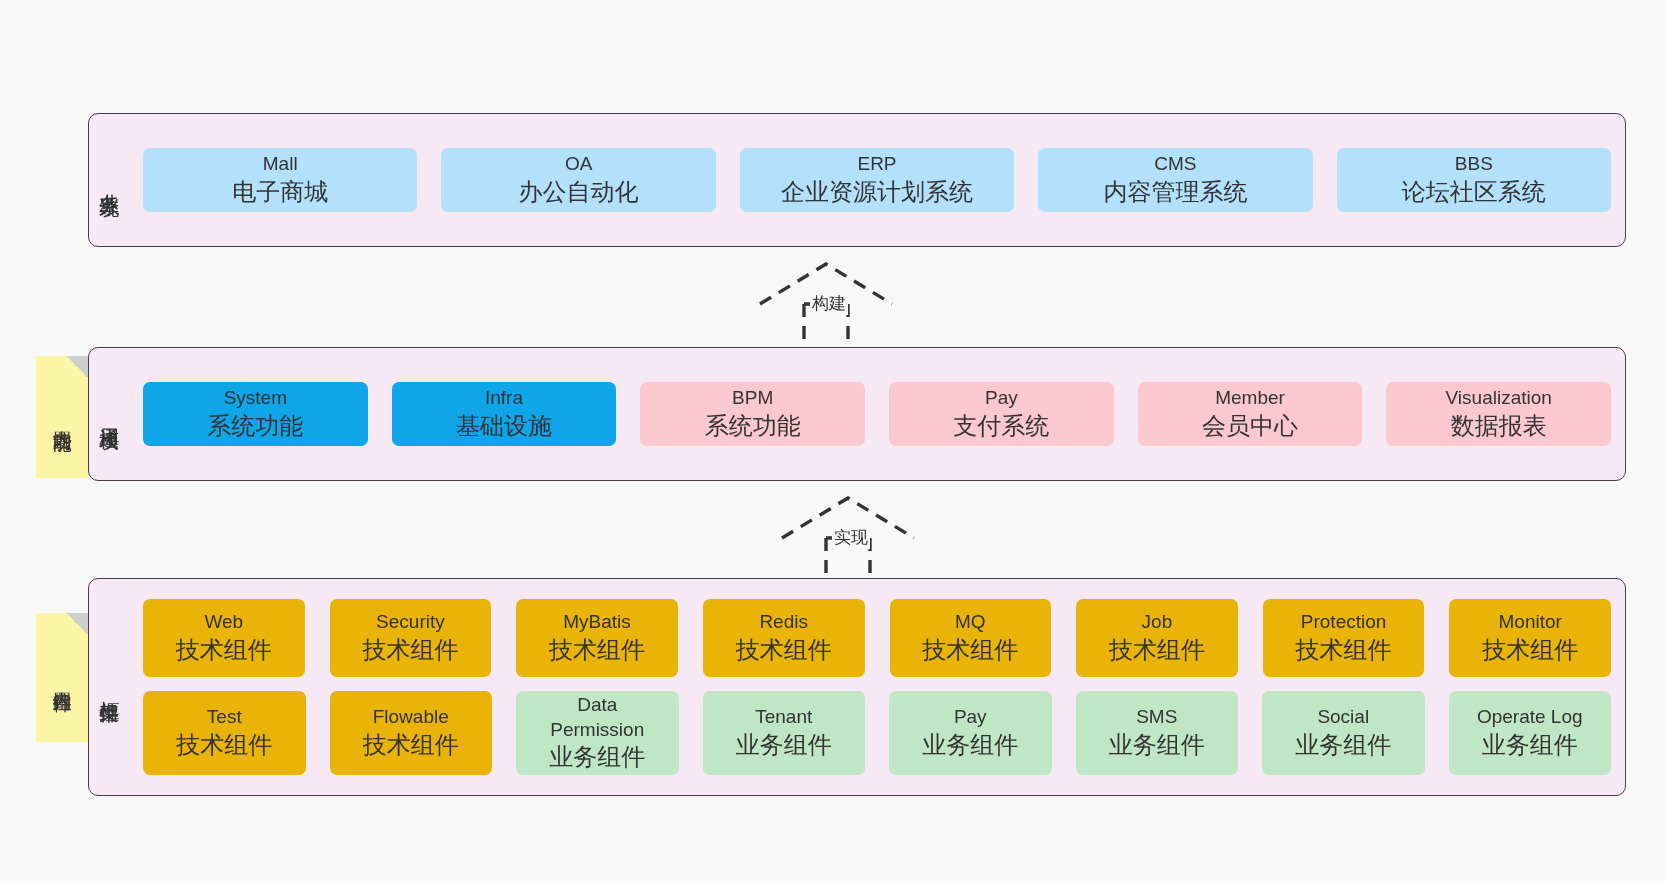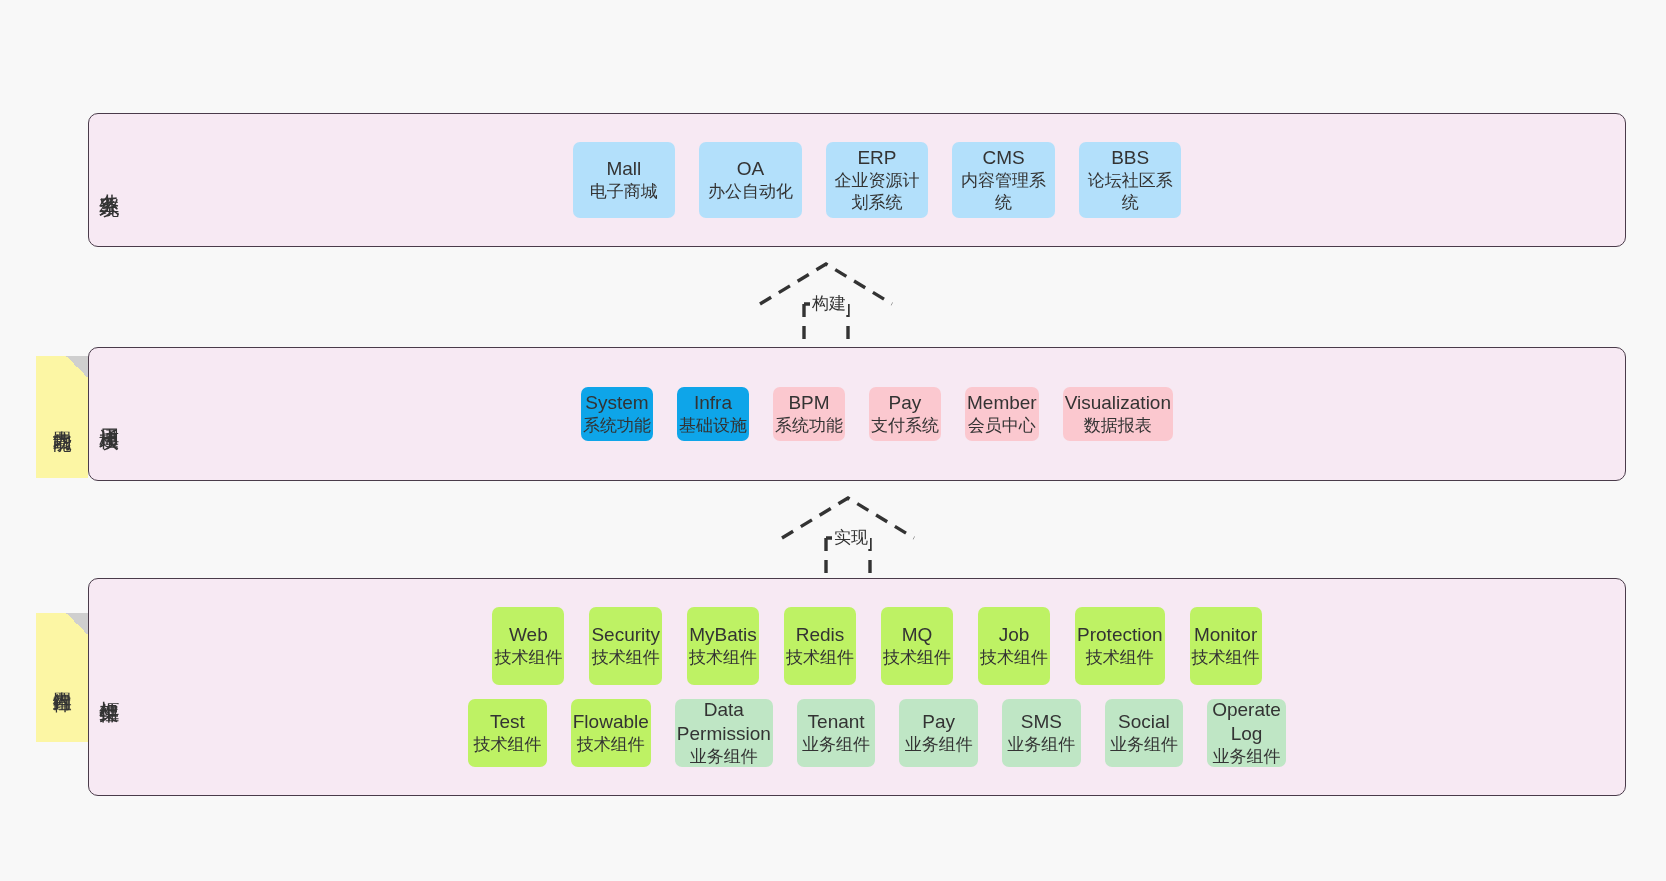--- a/index.html
+++ b/index.html
@@ -48,21 +48,20 @@
     white-space: nowrap;
   }
 
   .layer-body {
     flex: 1 1 auto;
     display: flex;
     flex-direction: column;
     justify-content: center;
     gap: 16px;
     padding: 0 14px;
-    align-items: center;
   }
 
   .row {
     display: flex;
     align-items: stretch;
     gap: 24px;
   }
 
   .cell {
     flex: 1 1 0;
@@ -70,27 +69,27 @@
     display: flex;
     flex-direction: column;
     align-items: center;
     justify-content: center;
     text-align: center;
     line-height: 1.28;
     box-sizing: border-box;
     padding: 4px 2px;
   }
   .cell .t1 { font-size: 19px; }
-  .cell .t2 { font-size: 17px; }
+  .cell .t2 { font-size: 24px; }
 
   
   .c-blue        { background: #b3e0fb; }
   .c-red-strong  { background: #0ea5e9; }
   .c-red-light   { background: #fbc8cf; }
-  .c-green-strong{ background: #bef264; }
+  .c-green-strong{ background: #eab308; }
   .c-green-light { background: #bfe6c5; }
 
   
   .note {
     position: absolute;
     background: #fcf6a4;
     box-sizing: border-box;
     display: flex;
     align-items: center;
     justify-content: center;
@@ -243,21 +242,21 @@
         <div class="cell c-green-strong">
           <span class="t1">Protection</span>
           <span class="t2">技术组件</span>
         </div>
         <div class="cell c-green-strong">
           <span class="t1">Monitor</span>
           <span class="t2">技术组件</span>
         </div>
       </div>
 
-      <div class="row" style="gap:24px; height:68px;">
+      <div class="row" style="gap:24px; height:84px;">
         <div class="cell c-green-strong">
           <span class="t1">Test</span>
           <span class="t2">技术组件</span>
         </div>
         <div class="cell c-green-strong">
           <span class="t1">Flowable</span>
           <span class="t2">技术组件</span>
         </div>
         <div class="cell c-green-light">
           <span class="t1" style="max-width:96px;">Data Permission</span>

